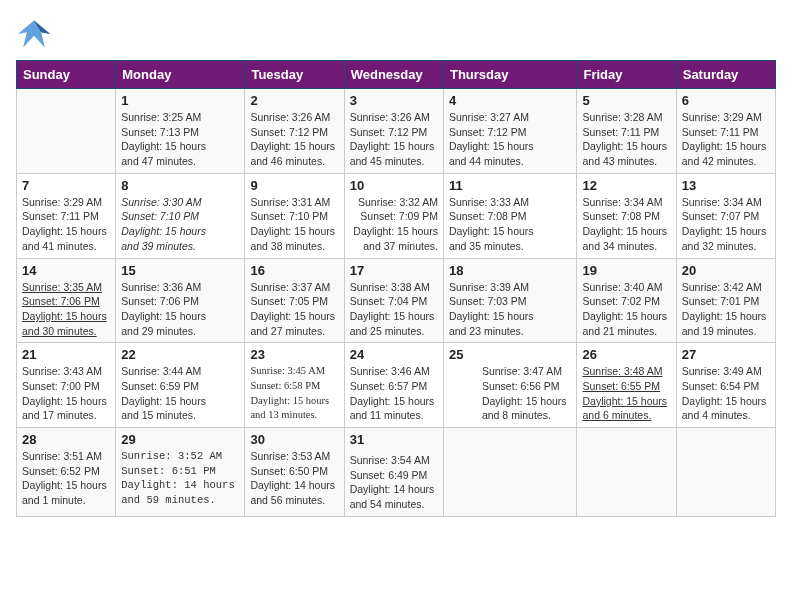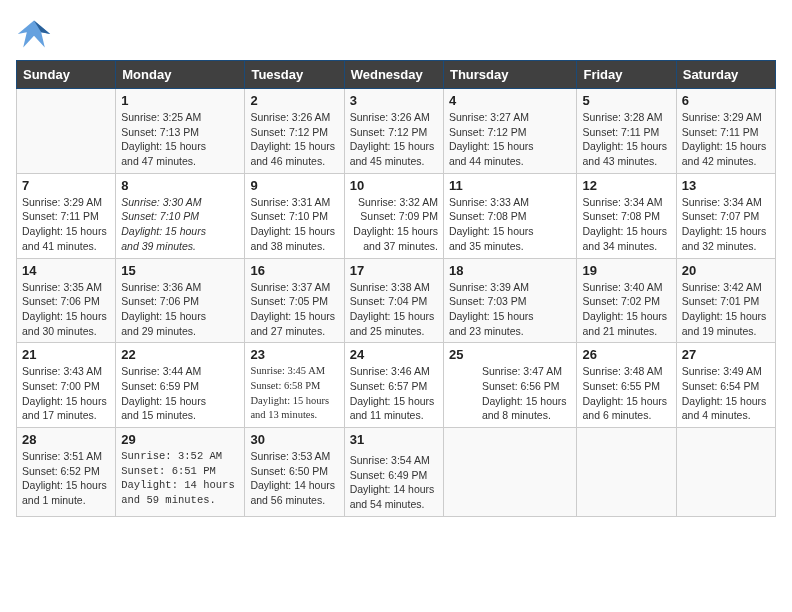--- a/index.html
+++ b/index.html
@@ -45,21 +45,21 @@
     .location {
       font-size: 15px;
       color: #333;
     }
     table {
       width: 100%;
       border-collapse: collapse;
       font-size: 11px;
     }
     thead tr th {
-      background: #404040;
+      background: #701a75;
       color: #fff;
       text-align: left;
       padding: 6px 6px;
       font-size: 13px;
       font-weight: bold;
       border: 1px solid #1a4a79;
     }
     tbody tr td {
       border: 1px solid #ccc;
       vertical-align: top;
@@ -213,21 +213,21 @@
           <div class="day-num">13</div>
           <div class="day-info" style="white-space: pre-line;">Sunrise: 3:34 AM
 Sunset: 7:07 PM
 Daylight: 15 hours
 and 32 minutes.</div>
         </td>
       </tr>
       <tr>
         <td>
           <div class="day-num">14</div>
-          <div class="day-info" style="white-space: pre-line;">Sunrise: 3:35 AM
+          <div class="day-info" style="white-space: pre-line; text-decoration: underline;">Sunrise: 3:35 AM
 Sunset: 7:06 PM
 Daylight: 15 hours
 and 30 minutes.</div>
         </td>
         <td>
           <div class="day-num">15</div>
           <div class="day-info" style="white-space: pre-line;">Sunrise: 3:36 AM
 Sunset: 7:06 PM
 Daylight: 15 hours
 and 29 minutes.</div>
@@ -299,21 +299,21 @@
         </td>
         <td>
           <div class="day-num">25</div>
           <div class="day-info" style="white-space: pre-line; margin-left: 33px;">Sunrise: 3:47 AM
 Sunset: 6:56 PM
 Daylight: 15 hours
 and 8 minutes.</div>
         </td>
         <td>
           <div class="day-num">26</div>
-          <div class="day-info" style="white-space: pre-line;">Sunrise: 3:48 AM
+          <div class="day-info" style="white-space: pre-line; text-decoration: underline;">Sunrise: 3:48 AM
 Sunset: 6:55 PM
 Daylight: 15 hours
 and 6 minutes.</div>
         </td>
         <td>
           <div class="day-num">27</div>
           <div class="day-info" style="white-space: pre-line;">Sunrise: 3:49 AM
 Sunset: 6:54 PM
 Daylight: 15 hours
 and 4 minutes.</div>

